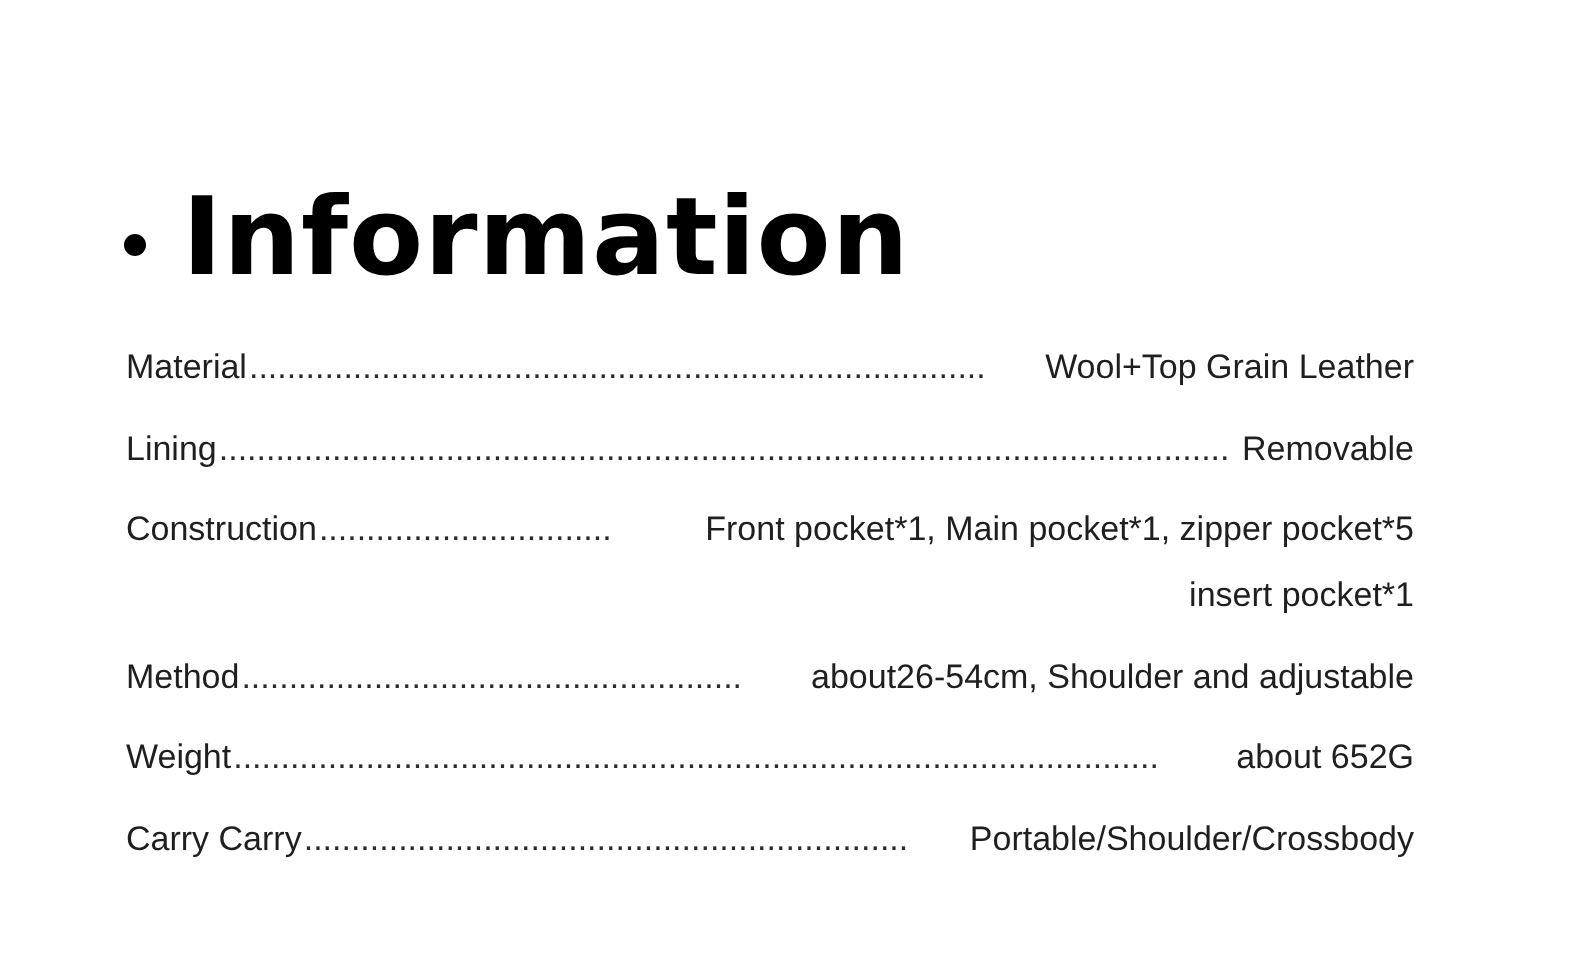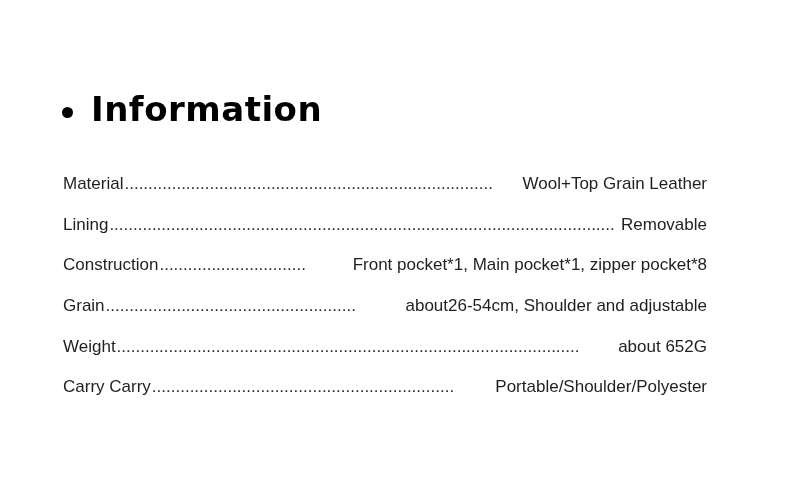--- a/index.html
+++ b/index.html
@@ -32,21 +32,21 @@
     height: 11px;
     border-radius: 50%;
     background: #000000;
     margin-right: 18px;
     margin-top: 6px;
     flex: 0 0 auto;
   }
   .heading {
     font-family: "DejaVu Sans", sans-serif;
     font-weight: 700;
-    font-size: 34px;
+    font-size: 54px;
     letter-spacing: 0.5px;
     color: #000000;
     line-height: 1;
   }
   .spec-list {
     position: absolute;
     left: 63px;
     top: 172px;
     width: 644px;
   }
@@ -103,36 +103,39 @@
 
     <div class="spec-row">
       <span class="spec-label">Lining</span>
       <span class="spec-dots">...........................................................................................................</span>
       <span class="spec-value">Removable</span>
     </div>
 
     <div class="spec-row">
       <span class="spec-label">Construction</span>
       <span class="spec-dots">...............................</span>
-      <span class="spec-value">Front pocket*1, Main pocket*1, zipper pocket*8</span>
+      <span class="spec-value">Front pocket*1, Main pocket*1, zipper pocket*5</span>
     </div>
 
+    <div class="spec-row continuation">
+      <span class="spec-value">insert pocket*1</span>
+    </div>
 
     <div class="spec-row">
-      <span class="spec-label">Grain</span>
+      <span class="spec-label">Method</span>
       <span class="spec-dots">.....................................................</span>
       <span class="spec-value">about26-54cm, Shoulder and adjustable</span>
     </div>
 
     <div class="spec-row">
       <span class="spec-label">Weight</span>
       <span class="spec-dots">..................................................................................................</span>
       <span class="spec-value">about 652G</span>
     </div>
 
     <div class="spec-row">
       <span class="spec-label">Carry Carry</span>
       <span class="spec-dots">................................................................</span>
-      <span class="spec-value">Portable/Shoulder/Polyester</span>
+      <span class="spec-value">Portable/Shoulder/Crossbody</span>
     </div>
 
   </div>
 </div>
 
 </body></html>

